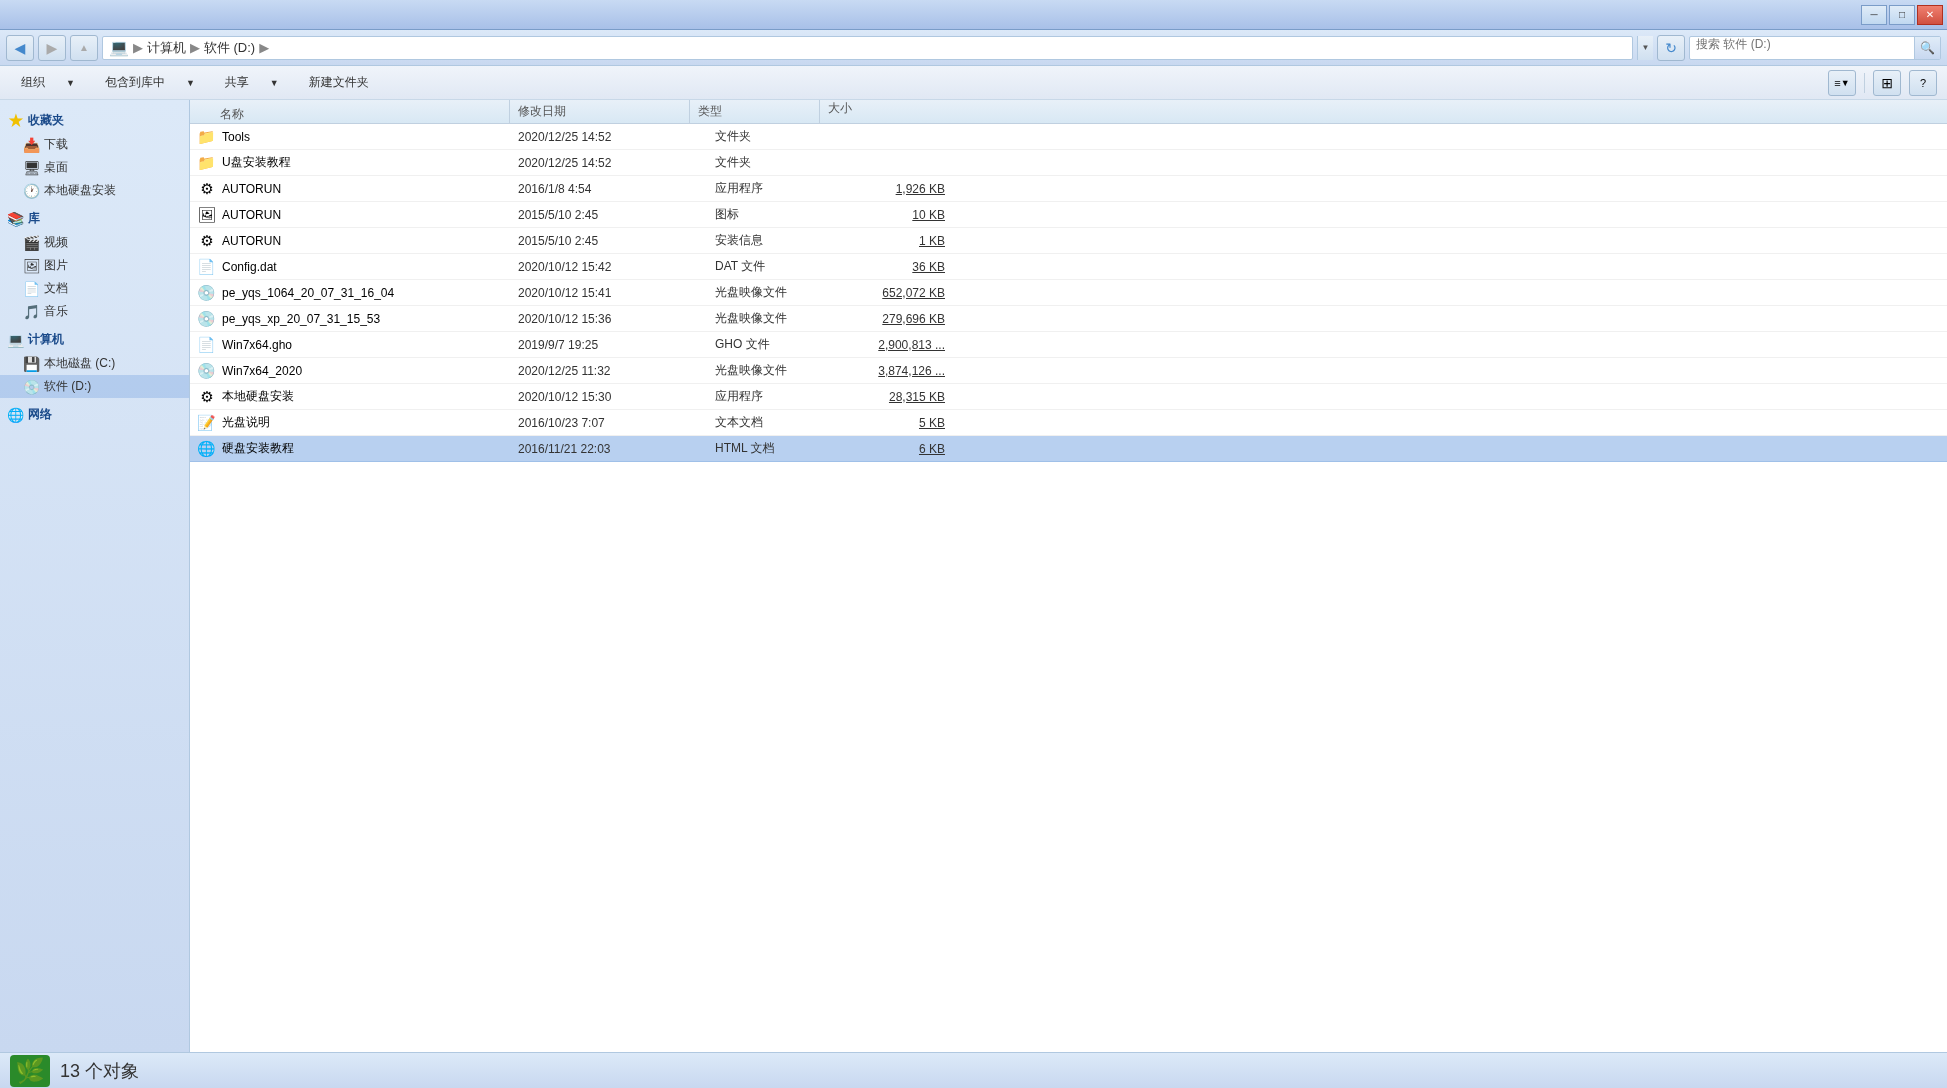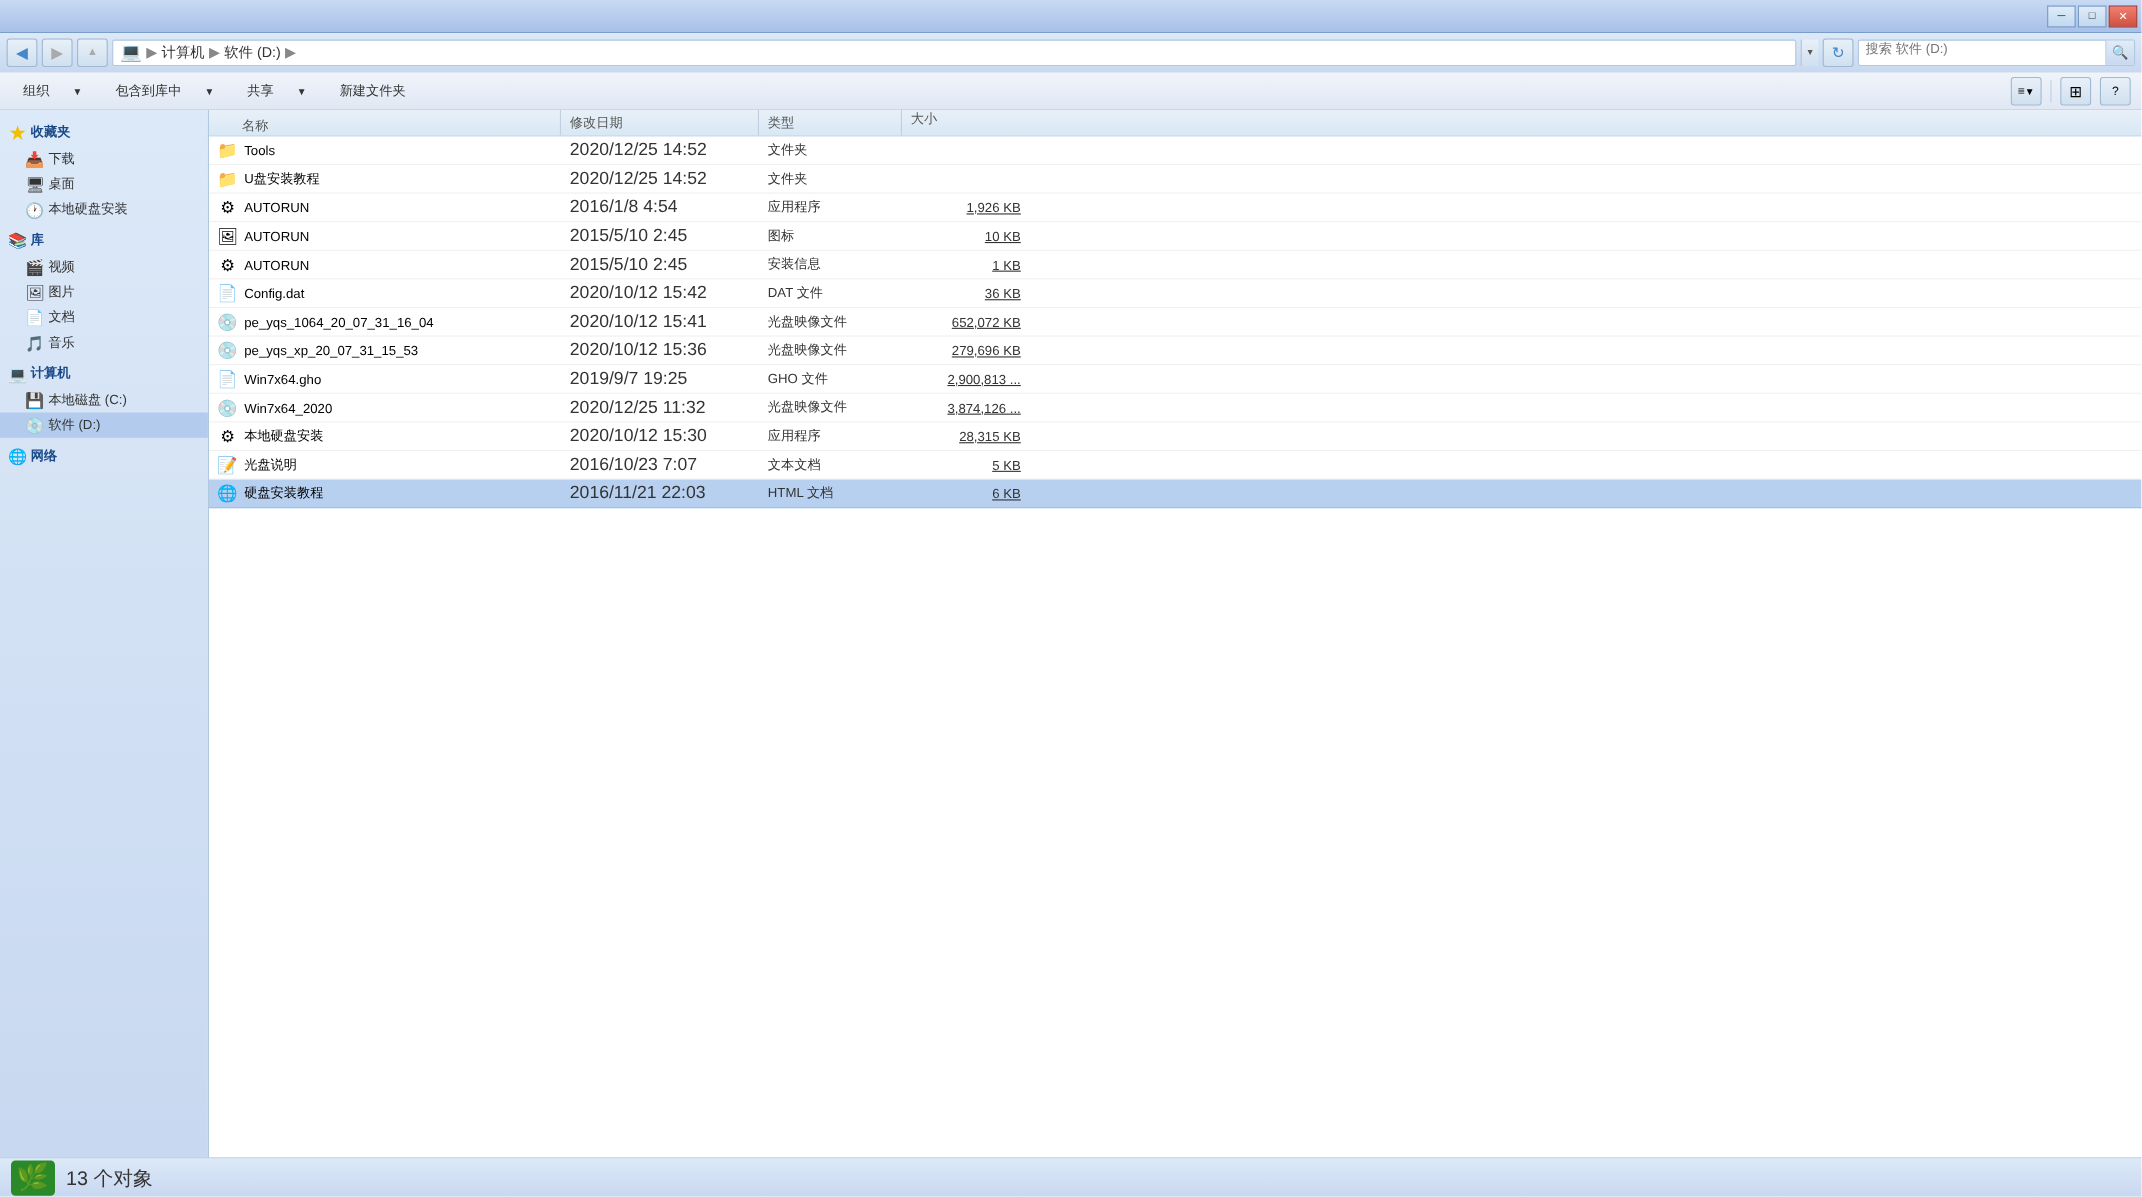--- a/index.html
+++ b/index.html
@@ -300,28 +300,29 @@
       padding-left: 8px;
       display: flex;
       align-items: center;
       gap: 6px;
       font-size: 12px;
       overflow: hidden;
     }
     .file-cell-date {
       width: 180px;
       padding-left: 8px;
-      font-size: 16px;
+      font-size: 12px;
       color: #333;
     }
     .file-cell-type {
       width: 130px;
       padding-left: 8px;
       font-size: 12px;
       color: #333;
+      margin-left: 17px;
     }
     .file-cell-size {
       width: 120px;
       padding-left: 8px;
       font-size: 12px;
       color: #333;
       text-align: right;
       padding-right: 12px;
       text-decoration: underline;
     }

